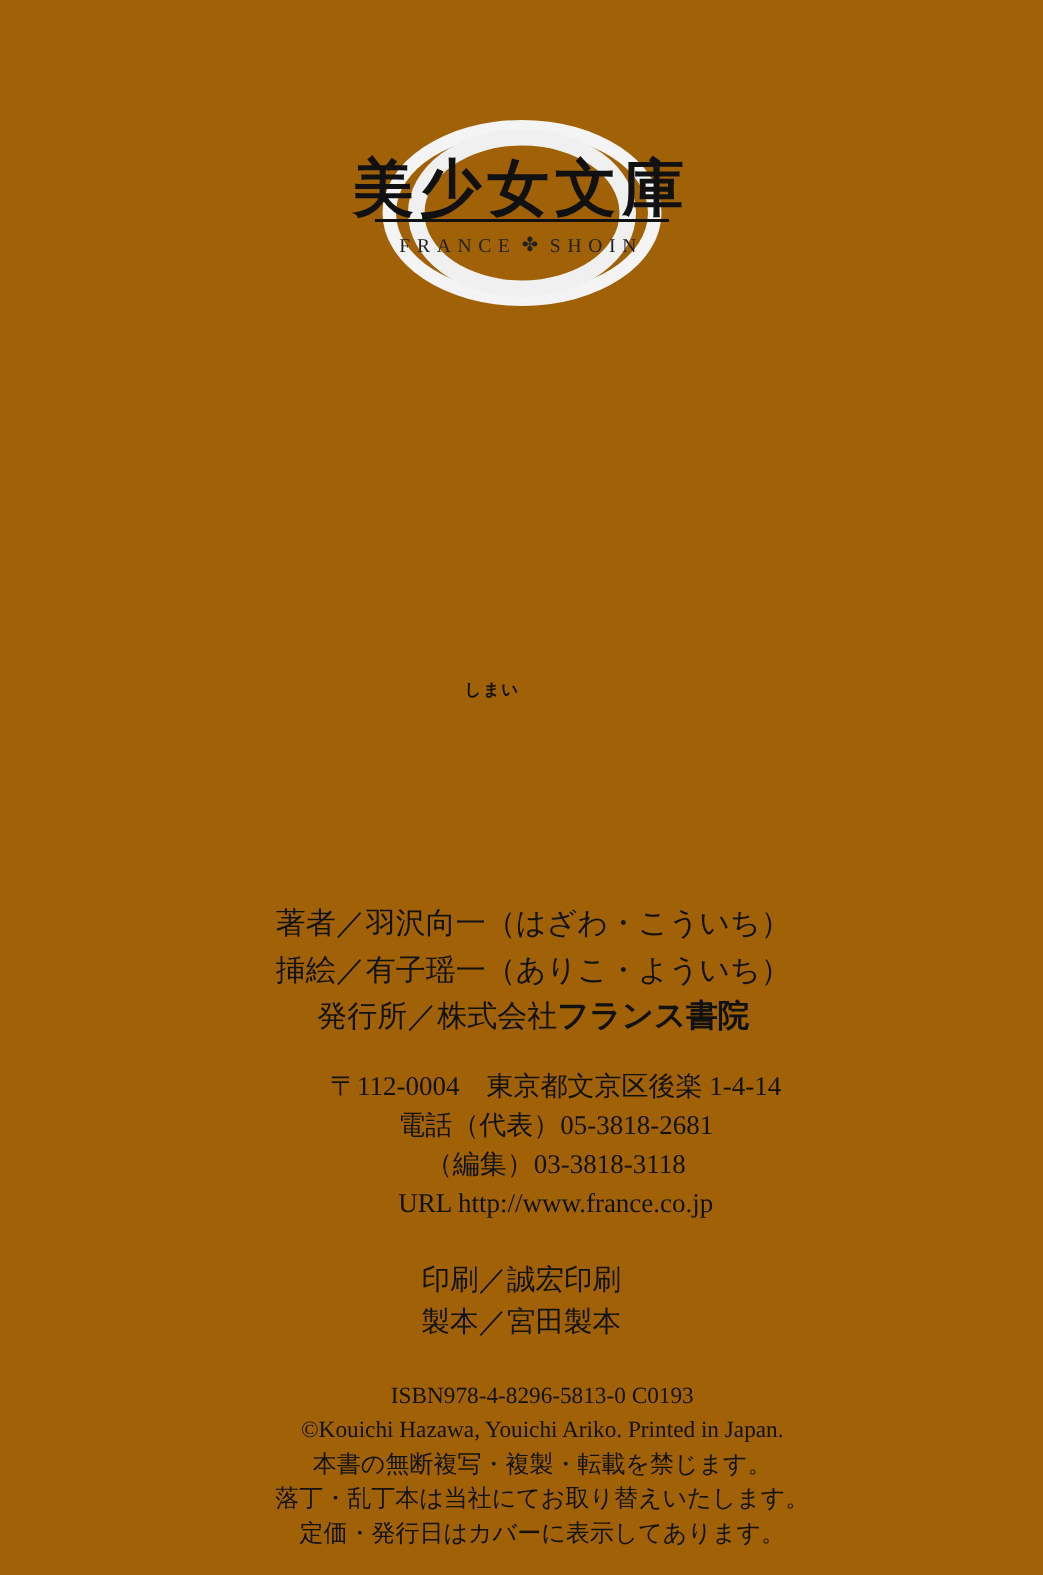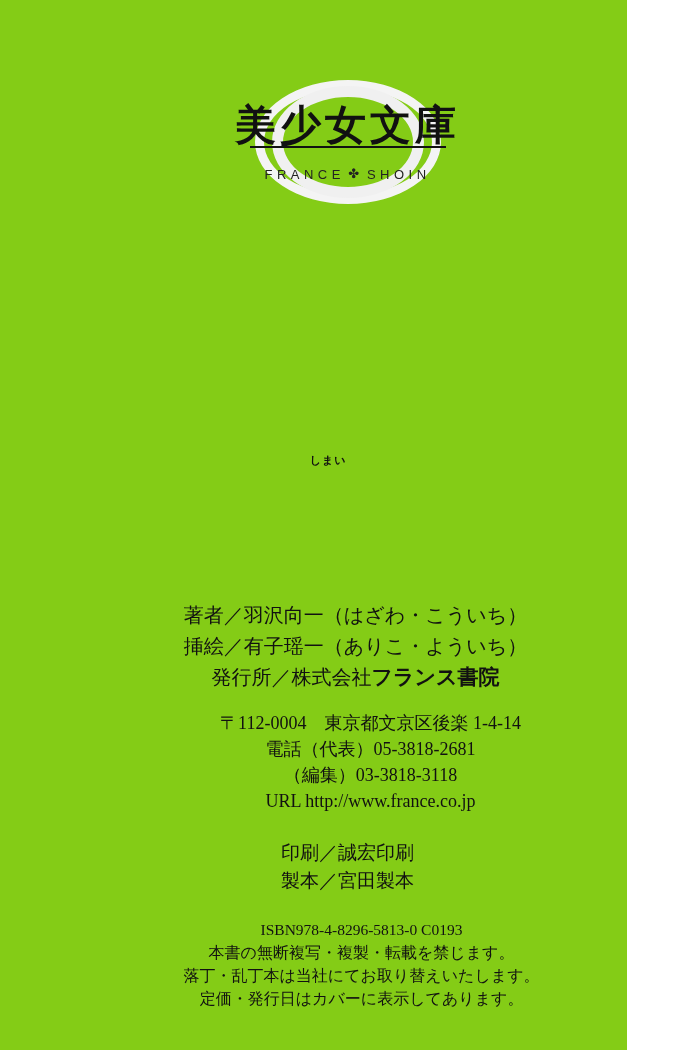--- a/index.html
+++ b/index.html
@@ -10,23 +10,23 @@
   body {
     width: 695px;
     height: 1050px;
     font-family: "Liberation Serif", serif;
     color: #1a1a1a;
     position: relative;
     overflow: hidden;
   }
   .page {
     position: relative;
-    width: 627px;
+    width: 695px;
     height: 1050px;
-    background: #84cc16;
+    background: #a16207;
   }
 
   
   .logo-block {
     position: absolute;
     top: 78px;
     left: 0;
     width: 695px;
     text-align: center;
   }
@@ -66,26 +66,25 @@
     letter-spacing: 4px;
     color: #111;
     white-space: nowrap;
   }
   .logo-sub {
     position: absolute;
     top: 78px;
     left: 0;
     width: 300px;
     text-align: center;
-    font-family: Liberation Sans, sans-serif;
+    font-family: Liberation Serif, serif;
     font-size: 13px;
     letter-spacing: 4.5px;
     color: #222;
     white-space: nowrap;
-    margin-top: 11px;
   }
   .logo-sub .mark {
     display: inline-block;
     width: 22px;
     text-align: center;
     font-size: 13px;
     position: relative;
     top: -1px;
   }
   .logo-rule {
@@ -220,19 +219,20 @@
       <div class="addr-line">URL http://www.france.co.jp</div>
     </div>
 
     <div class="print-block">
       <div class="print-line">印刷／誠宏印刷</div>
       <div class="print-line">製本／宮田製本</div>
     </div>
 
     <div class="legal-block">
       <div class="legal-line">ISBN978-4-8296-5813-0 C0193</div>
+      <div class="legal-line">©Kouichi Hazawa, Youichi Ariko.  Printed in Japan.</div>
       <div class="legal-line jp">本書の無断複写・複製・転載を禁じます。</div>
       <div class="legal-line jp">落丁・乱丁本は当社にてお取り替えいたします。</div>
       <div class="legal-line jp">定価・発行日はカバーに表示してあります。</div>
     </div>
 
   </div>
 </div>
 
 </body></html>

